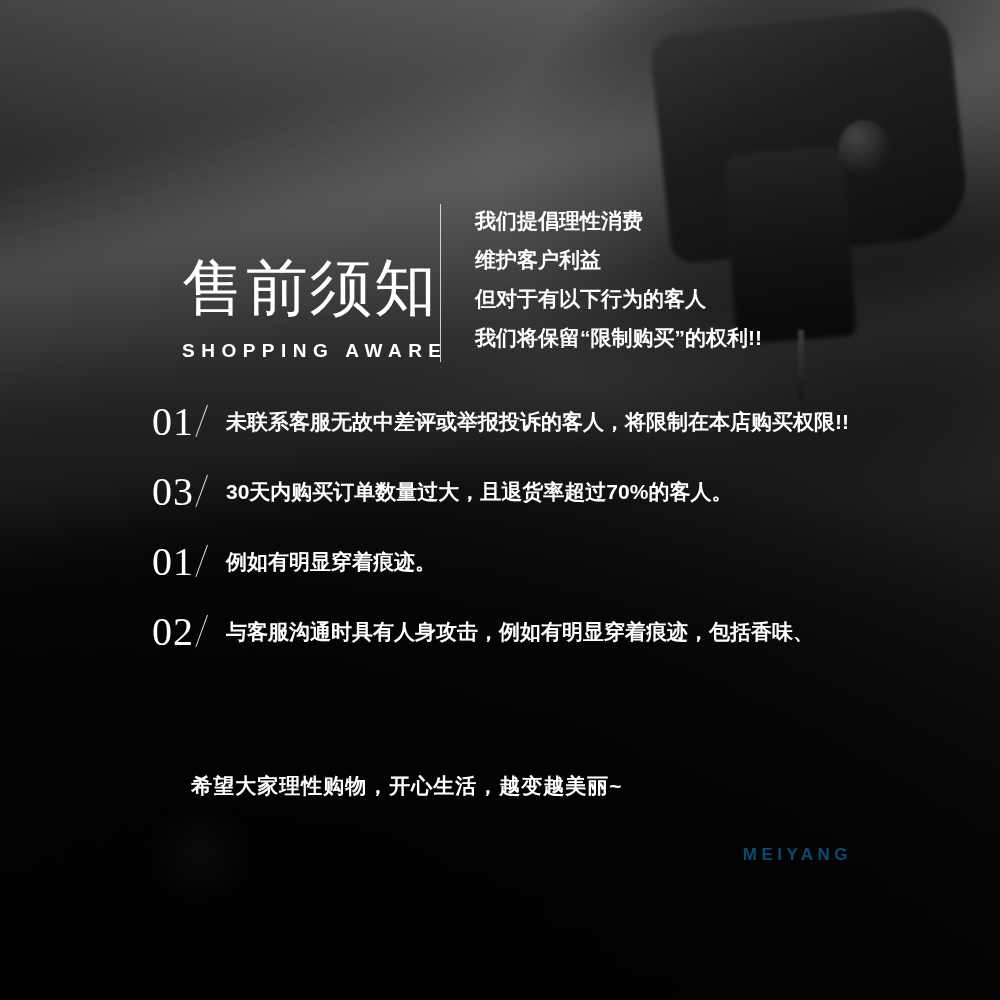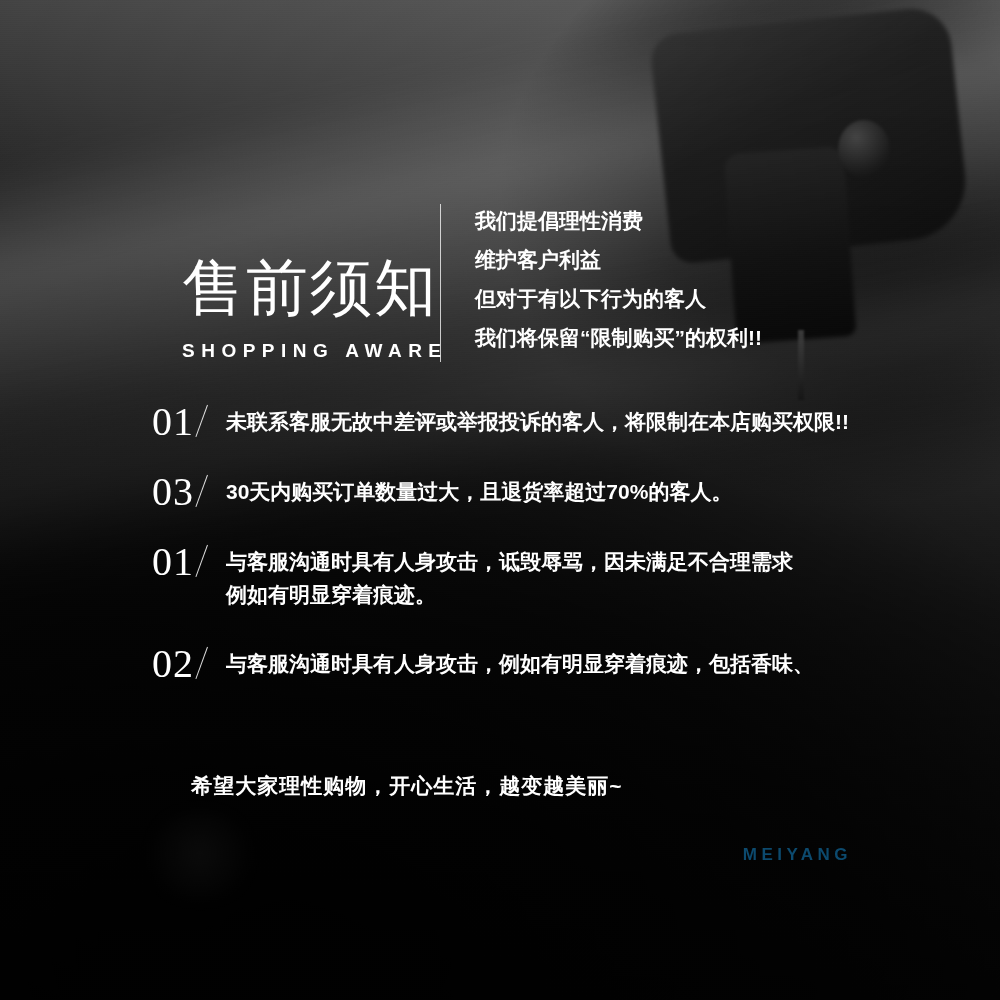--- a/index.html
+++ b/index.html
@@ -300,21 +300,20 @@
         <div class="rule-slash"></div>
         <div class="rule-text">
           <span>30天内购买订单数量过大，且退货率超过70%的客人。</span>
         </div>
       </div>
 
       <div class="rule">
         <div class="rule-num">01</div>
         <div class="rule-slash"></div>
         <div class="rule-text">
-          <span>与客服沟通时具有人身攻击，诋毁辱骂，因未满足不合理需求</span>
           <span>例如有明显穿着痕迹。</span>
         </div>
       </div>
 
       <div class="rule">
         <div class="rule-num">02</div>
         <div class="rule-slash"></div>
         <div class="rule-text">
           <span>与客服沟通时具有人身攻击，例如有明显穿着痕迹，包括香味、</span>
         </div>

